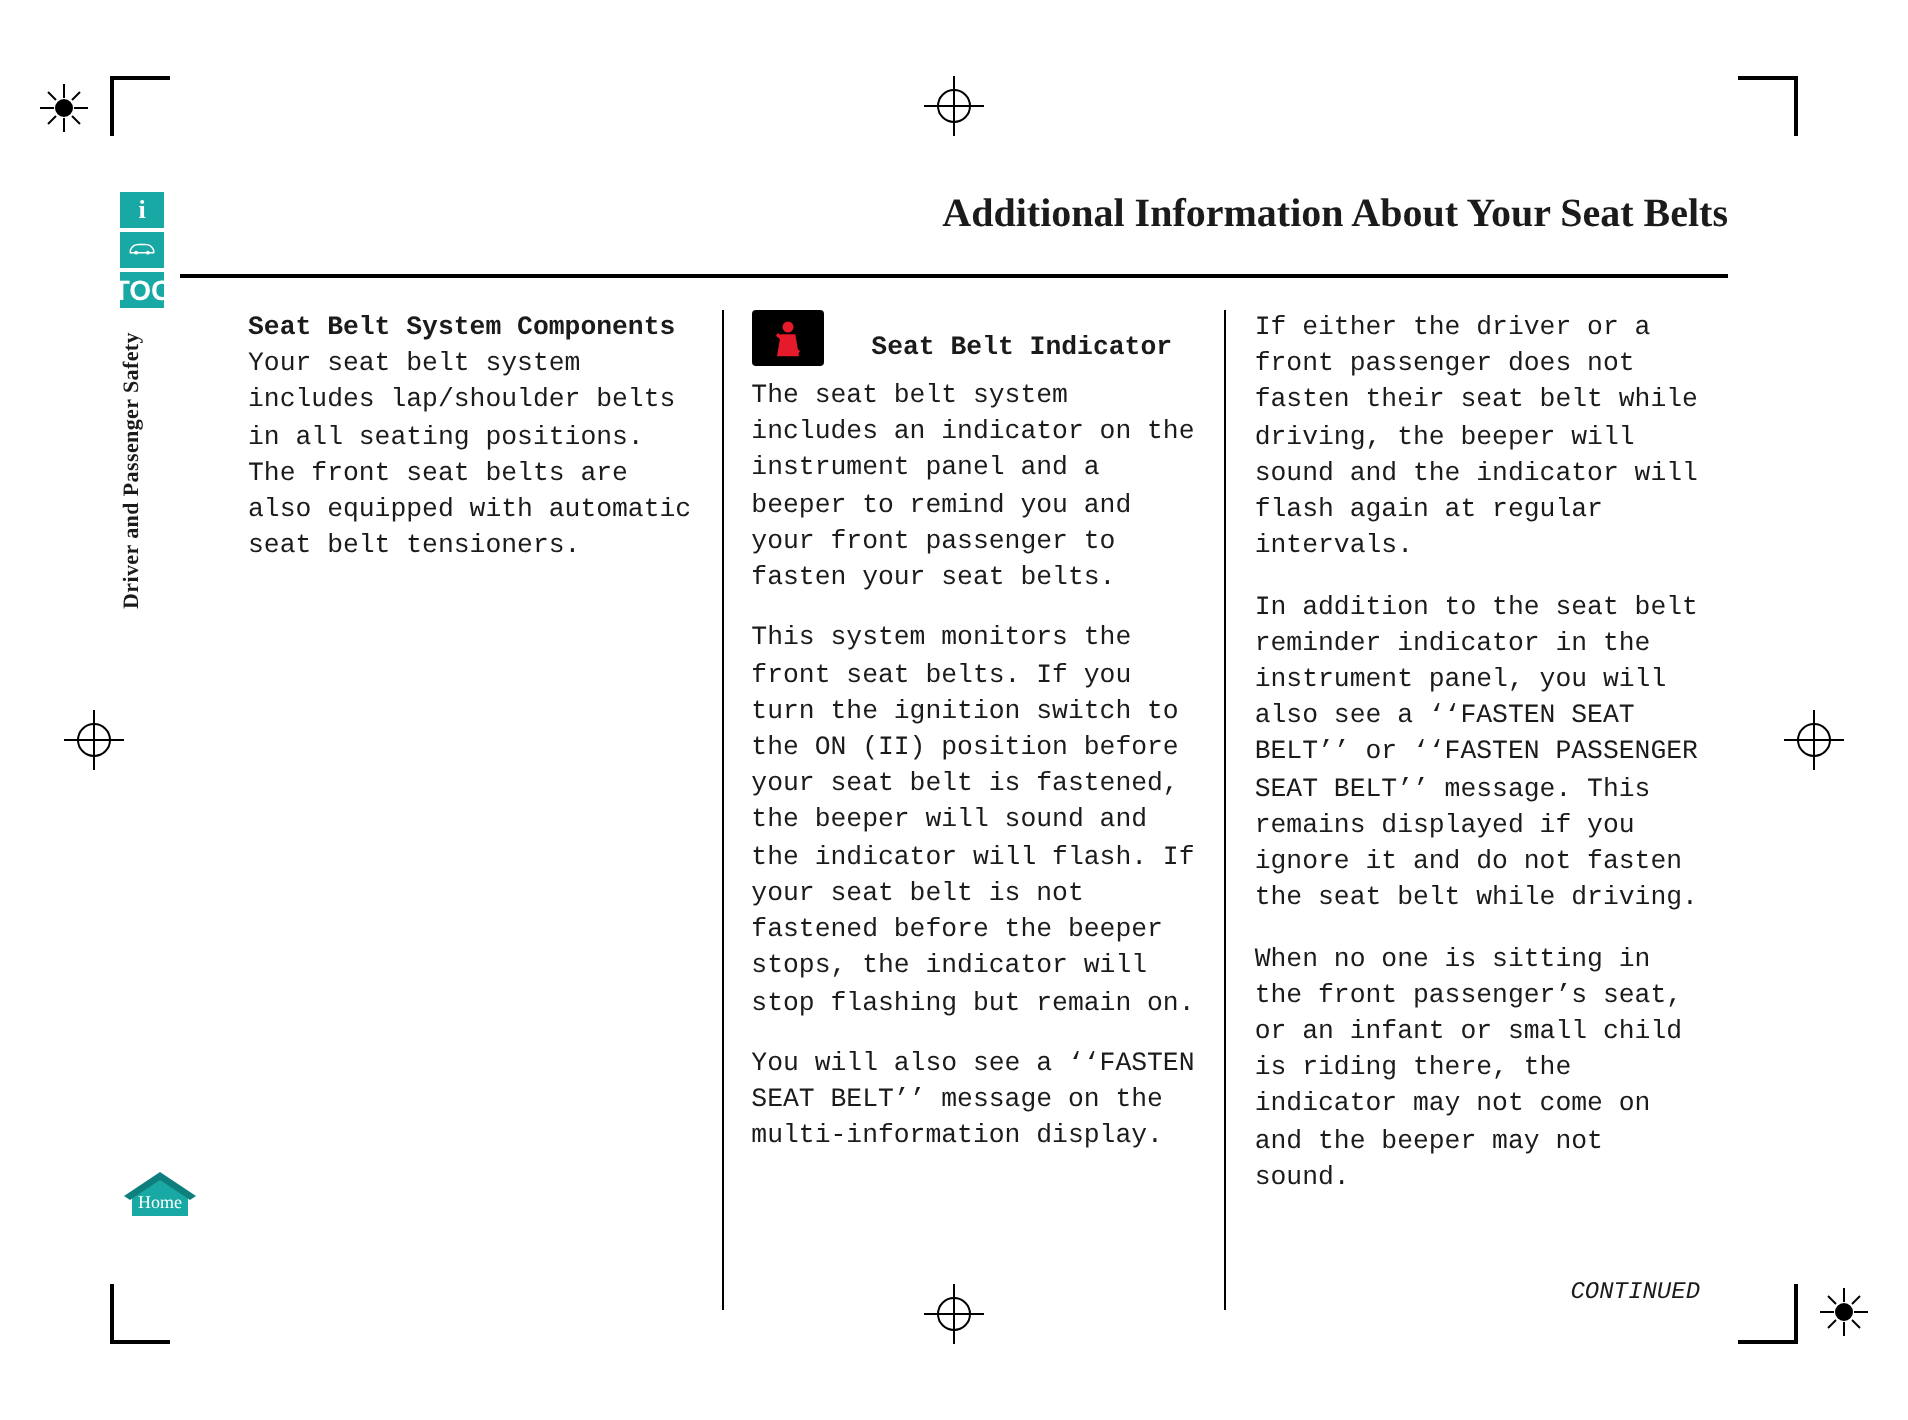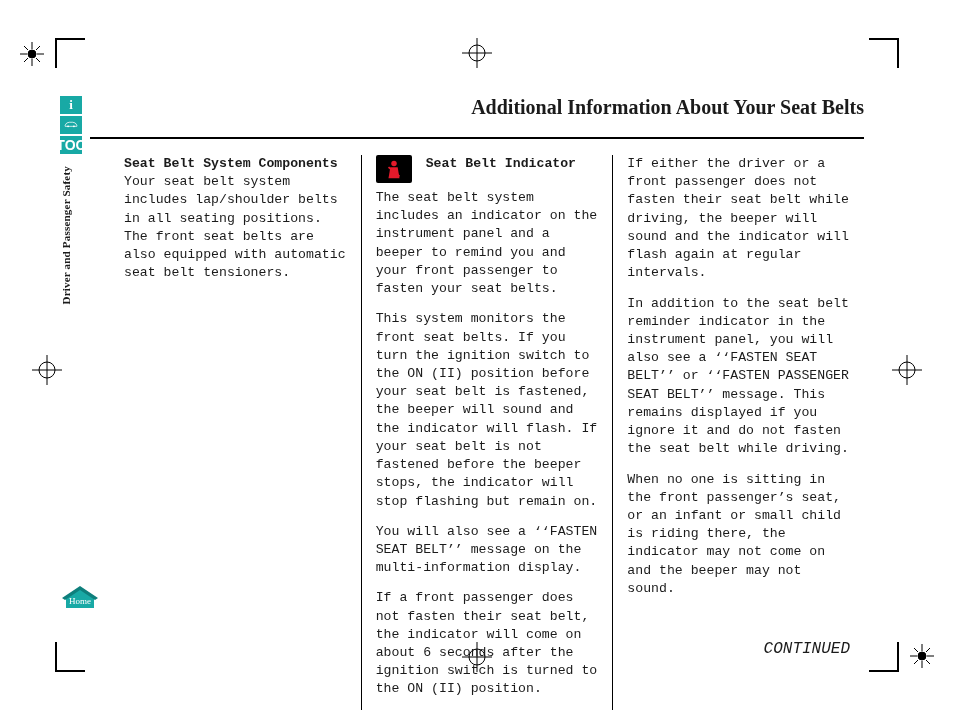--- a/index.html
+++ b/index.html
@@ -36,24 +36,24 @@
   .reg-rad-br{bottom:40px;right:18px}
   
   .page{position:absolute;top:96px;left:90px;right:90px;bottom:96px;}
   .title{font-family:"Times New Roman",serif;font-weight:700;font-size:20px;text-align:right;
          padding-bottom:18px;border-bottom:2px solid #000;margin:0 0 16px 0;}
   .cols{display:flex;gap:0;position:relative}
   .col{flex:1;padding:0 14px;font-size:13.2px;line-height:1.38;font-family:Liberation Mono, monospace;}
   .col:first-child{padding-left:34px}
   .sep{width:1px;background:#000;align-self:stretch}
   .col p{margin:0 0 12px 0}
-  .ind-row{display:flex;align-items:flex-start;gap:14px;margin-bottom:6px}
+  .ind-row{display:flex;align-items:flex-end;gap:24px;margin-bottom:6px}
   .ind-icon{width:36px;height:28px;background:#000;border-radius:2px;display:flex;align-items:center;justify-content:center}
   .ind-icon svg{width:22px;height:22px}
-  .continued{font-style:italic;font-size:16px;text-align:right;margin-top:40px}
+  .continued{font-style:italic;font-size:12px;text-align:right;margin-top:40px}
   .footer{position:absolute;left:0;right:0;bottom:-2px;display:flex;justify-content:space-between;align-items:baseline;padding:0 4px 0 0}
   .footer .model{color:var(--red);font-family:Arial,Helvetica,sans-serif;font-size:13px;font-weight:400;margin-left:300px}
   .footer .pagenum{font-weight:700;font-size:13px}
   
   .iconstrip{position:absolute;top:96px;left:60px;display:flex;flex-direction:column;gap:2px}
   .iconbtn{width:22px;height:18px;background:var(--teal);display:flex;align-items:center;justify-content:center;color:#fff;font-family:Arial,sans-serif;font-size:9px;font-weight:700}
   .iconbtn svg{width:14px;height:14px}
   .section-tab{writing-mode:vertical-rl;transform:rotate(180deg);font-family:"Times New Roman",serif;
     font-weight:700;font-size:11px;margin-top:10px;letter-spacing:.2px}
   .home-btn{position:absolute;left:62px;bottom:100px;width:36px;height:24px}
@@ -174,21 +174,20 @@
                   <path d="M8 10 L16 10 L18 22 L6 22 Z"></path>
                   <line x1="6" y1="10" x2="18" y2="20" stroke="#e51a2b" stroke-width="2"></line>
                 </g>
               </svg>
           </div>
           <b>Seat Belt Indicator</b>
         </div>
         <p>The seat belt system includes an indicator on the instrument panel and a beeper to remind you and your front passenger to fasten your seat belts.</p>
         <p>This system monitors the front seat belts. If you turn the ignition switch to the ON (II) position before your seat belt is fastened, the beeper will sound and the indicator will flash. If your seat belt is not fastened before the beeper stops, the indicator will stop flashing but remain on.</p>
         <p>You will also see a ‘‘FASTEN SEAT BELT’’ message on the multi-information display.</p>
-        <p>If a front passenger does not fasten their seat belt, the indicator will come on about 6 seconds after the ignition switch is turned to the ON (II) position.</p>
       </div>
       <div class="sep"></div>
       <div class="col">
         <p>If either the driver or a front passenger does not fasten their seat belt while driving, the beeper will sound and the indicator will flash again at regular intervals.</p>
         <p>In addition to the seat belt reminder indicator in the instrument panel, you will also see a ‘‘FASTEN SEAT BELT’’ or ‘‘FASTEN PASSENGER SEAT BELT’’ message. This remains displayed if you ignore it and do not fasten the seat belt while driving.</p>
         <p>When no one is sitting in the front passenger’s seat, or an infant or small child is riding there, the indicator may not come on and the beeper may not sound.</p>
         <div class="continued">CONTINUED</div>
       </div>
     </div>
 

